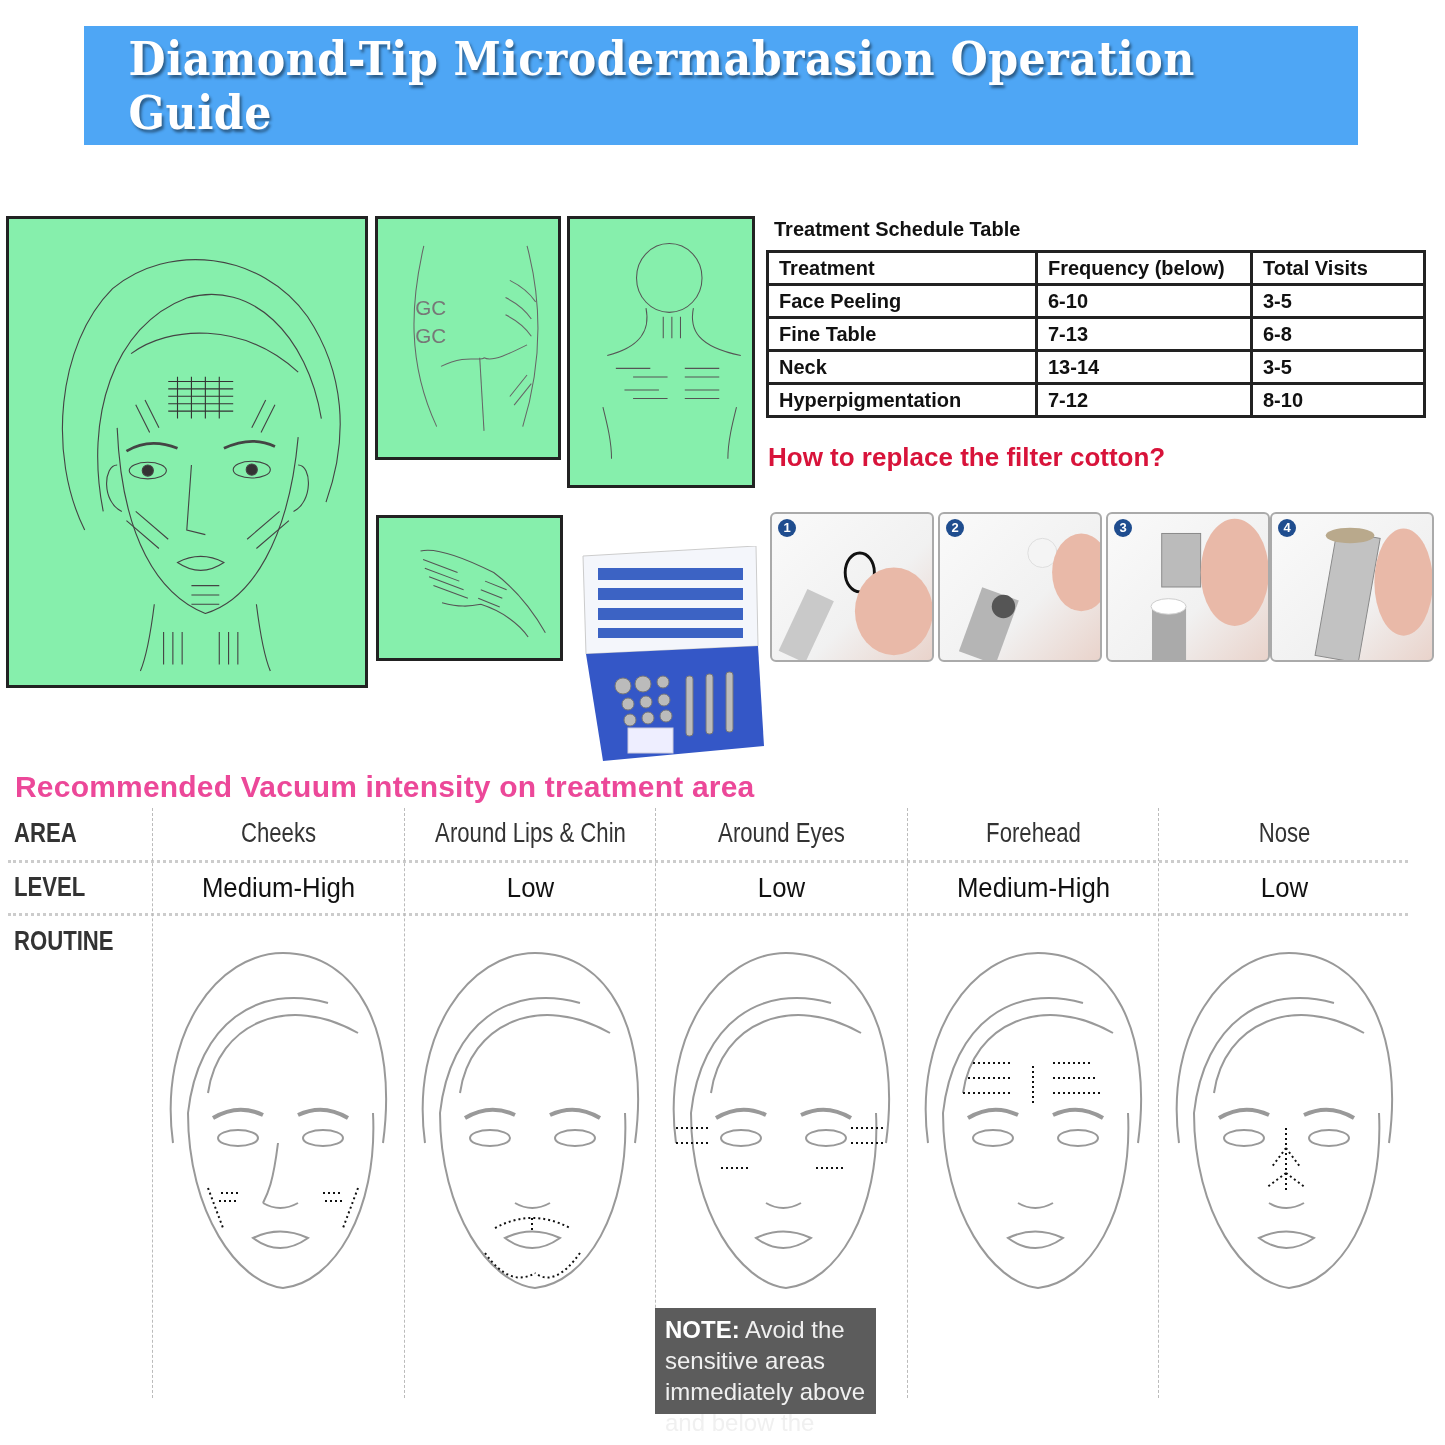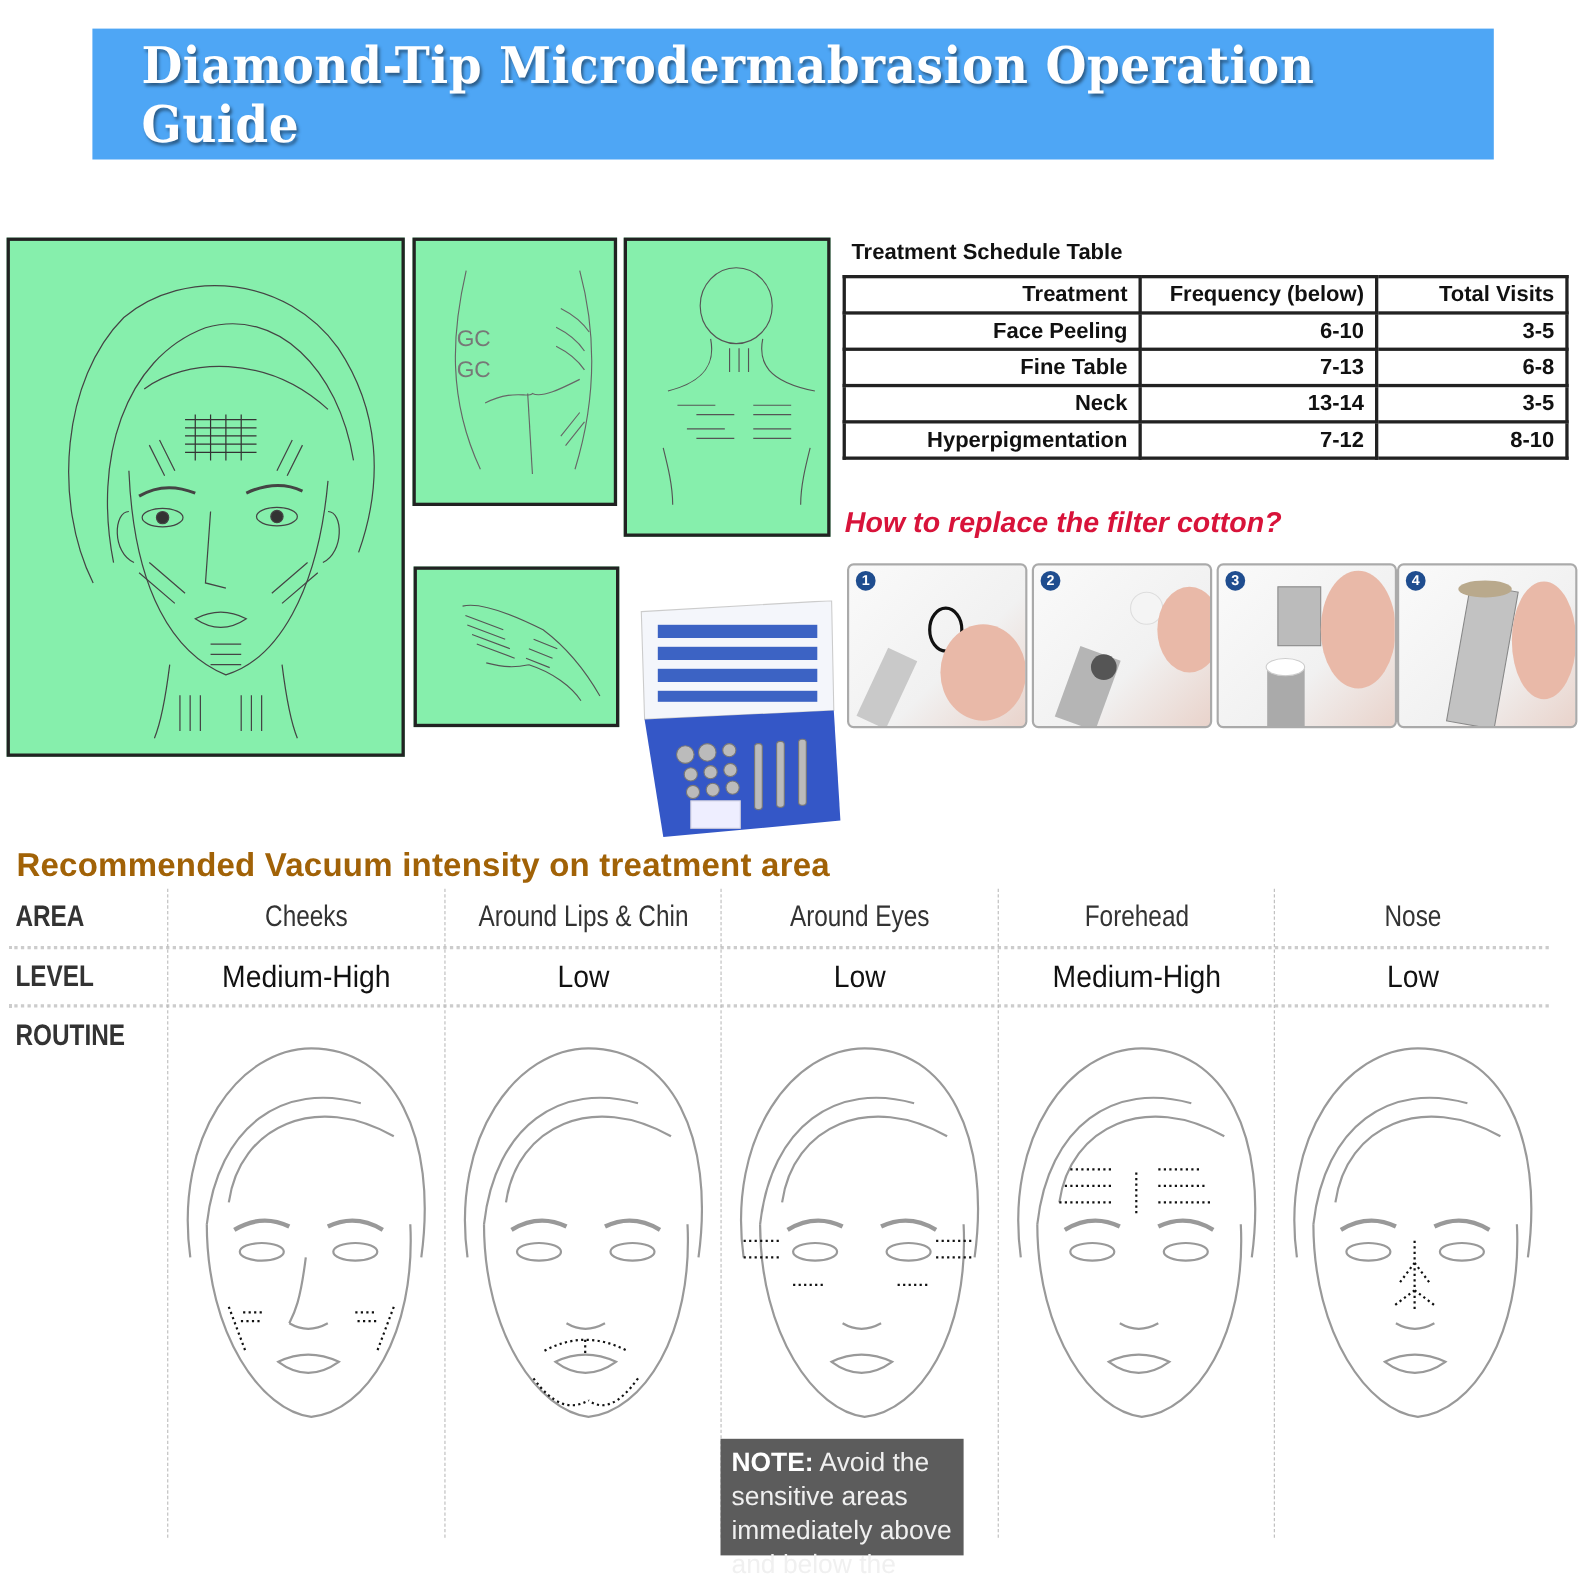--- a/index.html
+++ b/index.html
@@ -4,28 +4,28 @@
 <style>
   html,body{margin:0;padding:0;background:#fff;}
   body{width:1445px;height:1445px;position:relative;overflow:hidden;font-family:"Liberation Sans",sans-serif;color:#111;}
   .abs{position:absolute;}
   .banner{left:84px;top:0;width:1274px;height:119px;background:#4ea6f5;display:flex;align-items:center;justify-content:center;margin-top:26px;}
   .banner h1{margin:0;font-family:"DejaVu Serif","Liberation Serif",serif;font-weight:bold;font-size:46px;color:#fff;letter-spacing:0.5px;text-shadow:2px 3px 3px rgba(0,0,0,0.45);transform:scaleX(0.93);}
   .panel{border:3px solid #222;background:#86efac;box-sizing:border-box;padding-left:20px;}
   .panel svg{width:100%;height:100%;display:block;}
   .sched-title{left:774px;top:218px;font-size:20px;font-weight:bold;}
   table.sched{position:absolute;left:766px;top:250px;width:660px;border-collapse:collapse;font-size:20px;font-weight:bold;}
-  table.sched td,table.sched th{border:3px solid #222;text-align:right;padding:0 10px;height:30px;font-weight:bold;}
+  table.sched td,table.sched th{border:3px solid #222;text-align:left;padding:0 10px;height:30px;font-weight:bold;}
   table.sched th{font-weight:bold;}
-  .filter-title{left:768px;top:460px;font-size:26px;font-weight:bold;color:#d8133a;font-style:italic;}
+  .filter-title{left:768px;top:442px;font-size:26px;font-weight:bold;color:#d8133a;}
   .step{top:512px;width:164px;height:150px;border:2px solid #aaa;border-radius:6px;box-sizing:border-box;overflow:hidden;background:linear-gradient(135deg,#fafafa 0%,#f1f1f1 60%,#e9d3cb 100%);}
   .step .num{position:absolute;left:6px;top:5px;width:18px;height:18px;border-radius:50%;background:#1f4d8f;color:#fff;font-size:13px;font-weight:bold;text-align:center;line-height:18px;}
   .step svg{position:absolute;left:0;top:0;width:100%;height:100%;}
   .kit{left:578px;top:546px;width:188px;height:218px;}
-  .vac-title{left:15px;top:770px;font-size:30px;font-weight:bold;color:#a16207;letter-spacing:0.2px;}
+  .vac-title{left:15px;top:770px;font-size:30px;font-weight:bold;color:#ec4899;letter-spacing:0.2px;}
   .vgrid{left:8px;top:808px;width:1400px;height:600px;}
   .rowlabel{position:absolute;left:6px;font-size:27px;font-weight:bold;color:#333;transform:scaleX(0.82);transform-origin:left center;}
   .col{position:absolute;top:0;width:251px;text-align:center;}
   .area-txt{position:absolute;top:10px;width:100%;font-size:27px;color:#333;transform:scaleX(0.82);}
   .level-txt{position:absolute;top:64px;width:100%;font-size:28px;color:#111;transform:scaleX(0.92);}
   .vline{position:absolute;top:0;height:590px;border-left:1px dashed #bbb;}
   .hline{position:absolute;height:0;border-top:3px dotted #ccc;}
   .face{position:absolute;top:135px;width:240px;height:370px;}
   .note{left:655px;top:1308px;width:221px;height:106px;background:#5c5c5c;color:#f0f0f0;font-size:24px;line-height:31px;padding:6px 10px;box-sizing:border-box;}
   .note b{font-weight:bold;color:#fff;}

